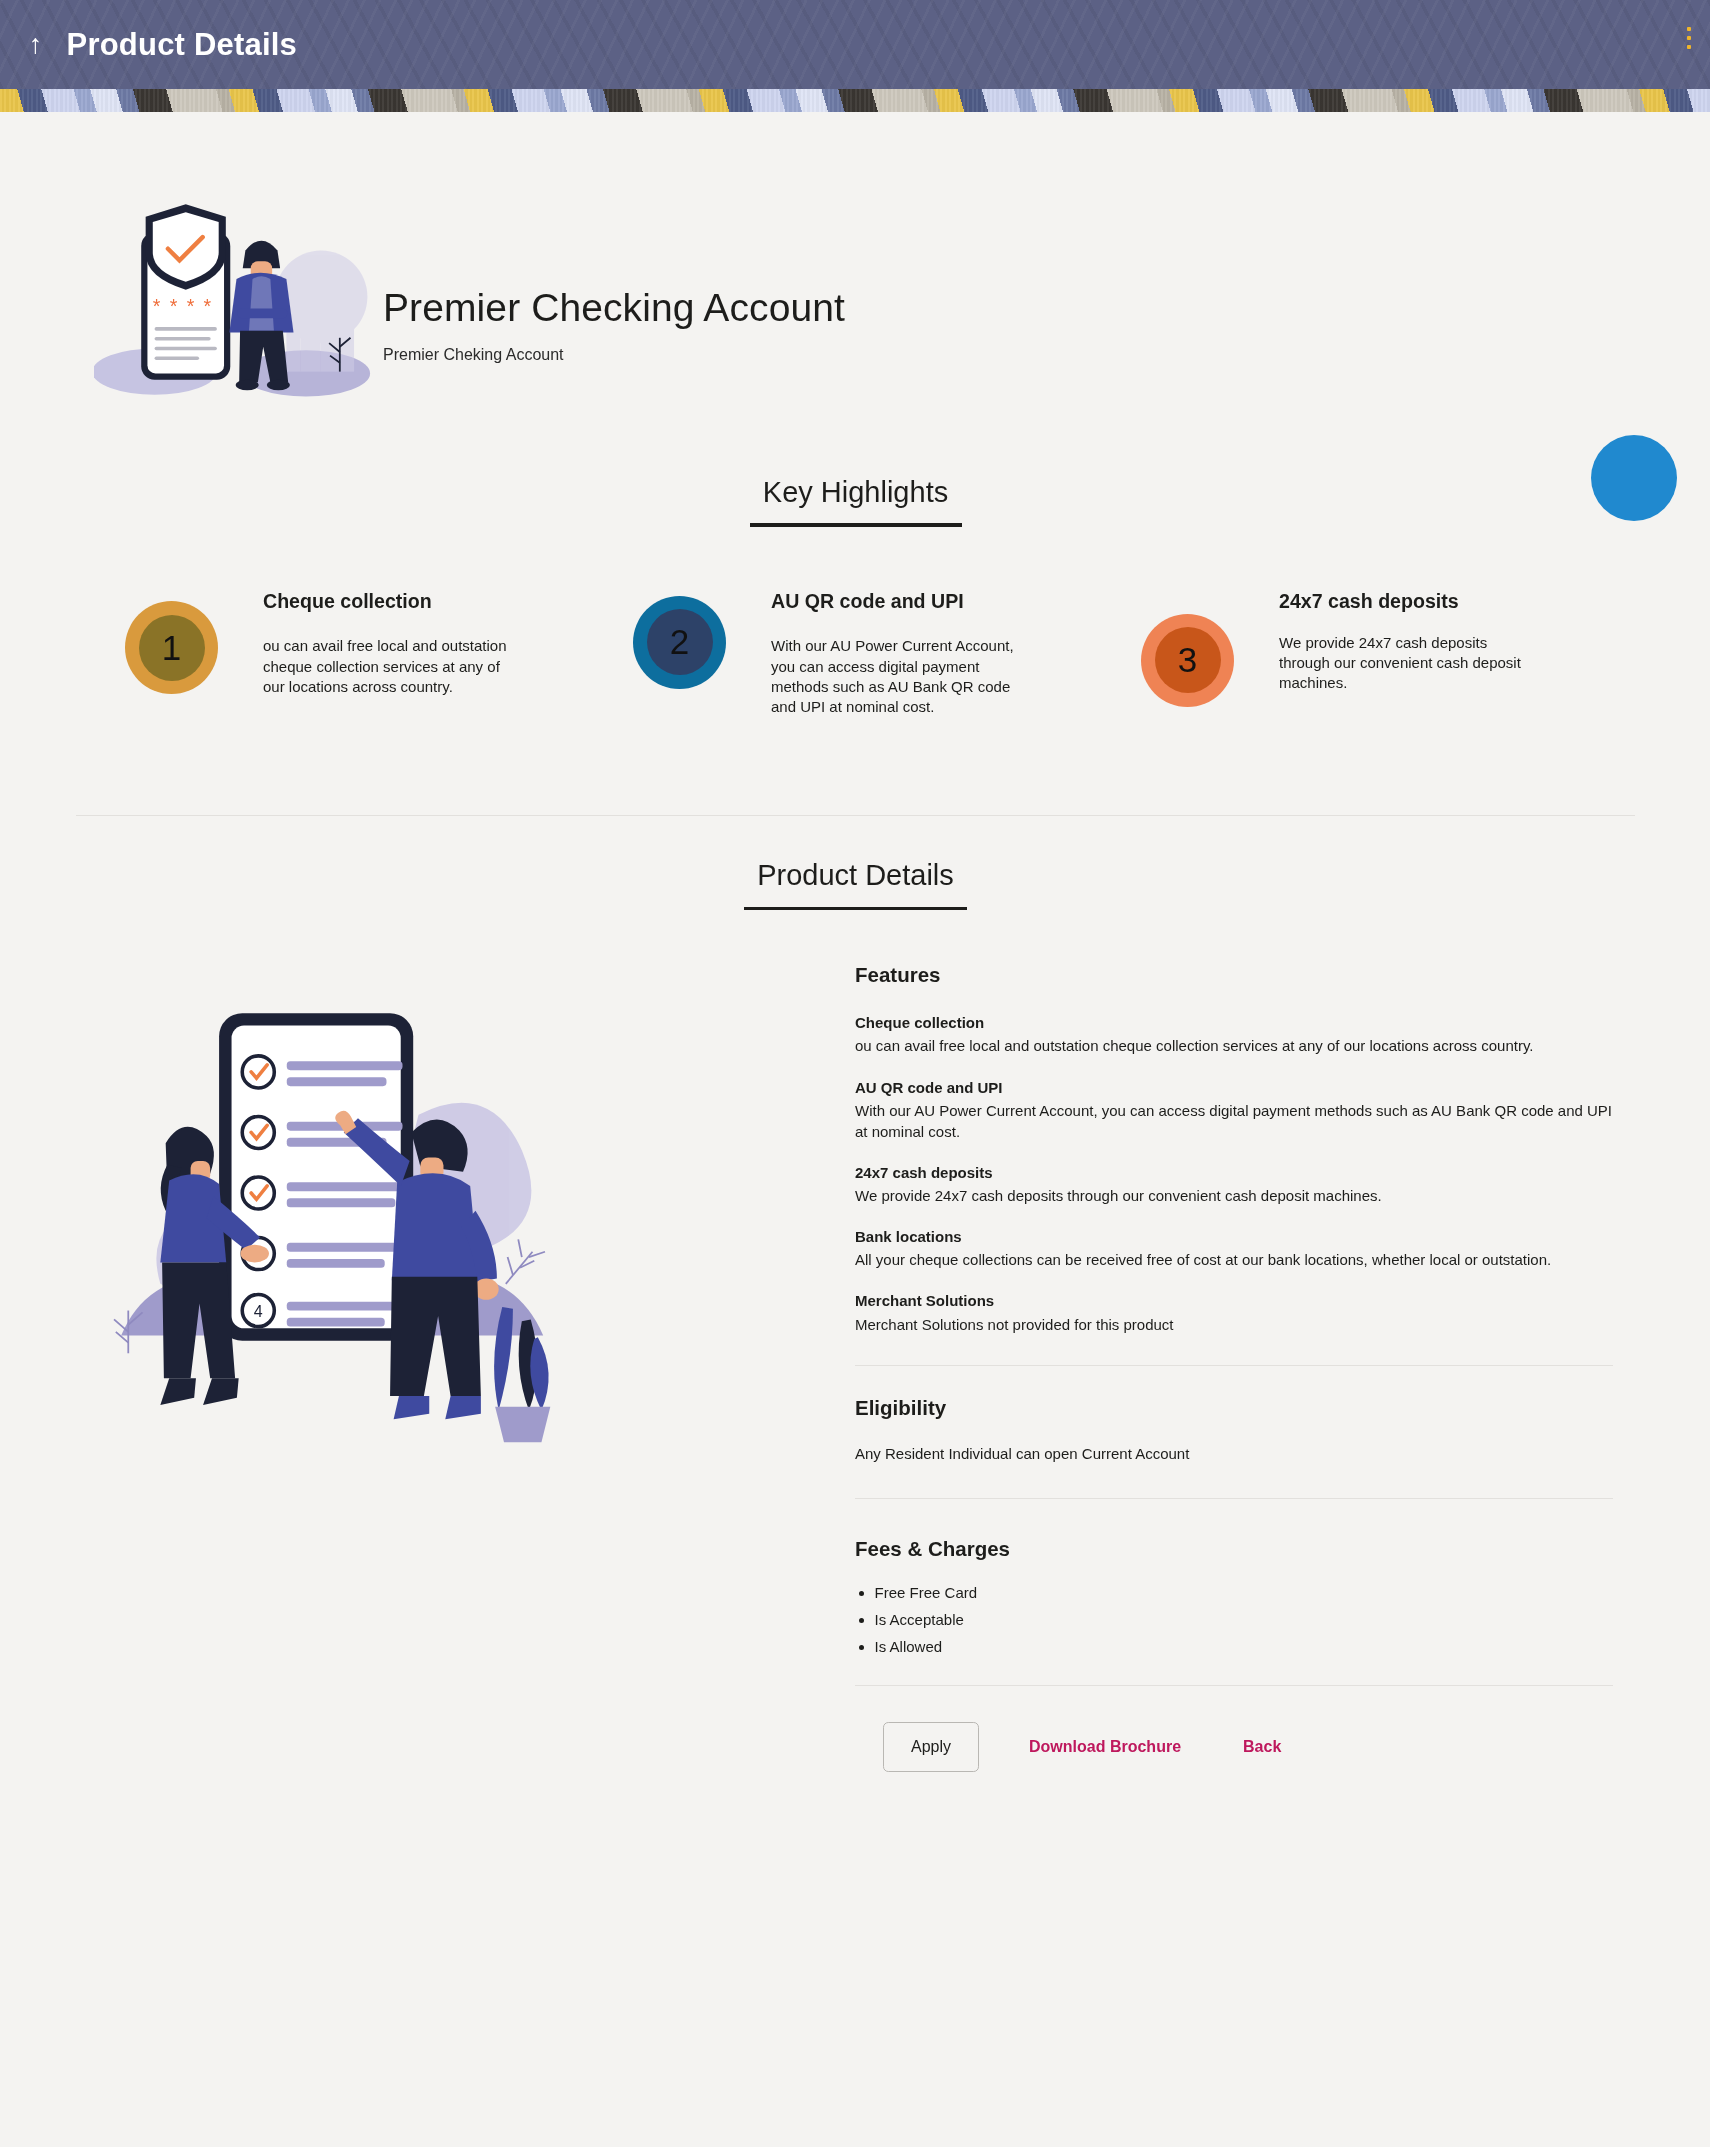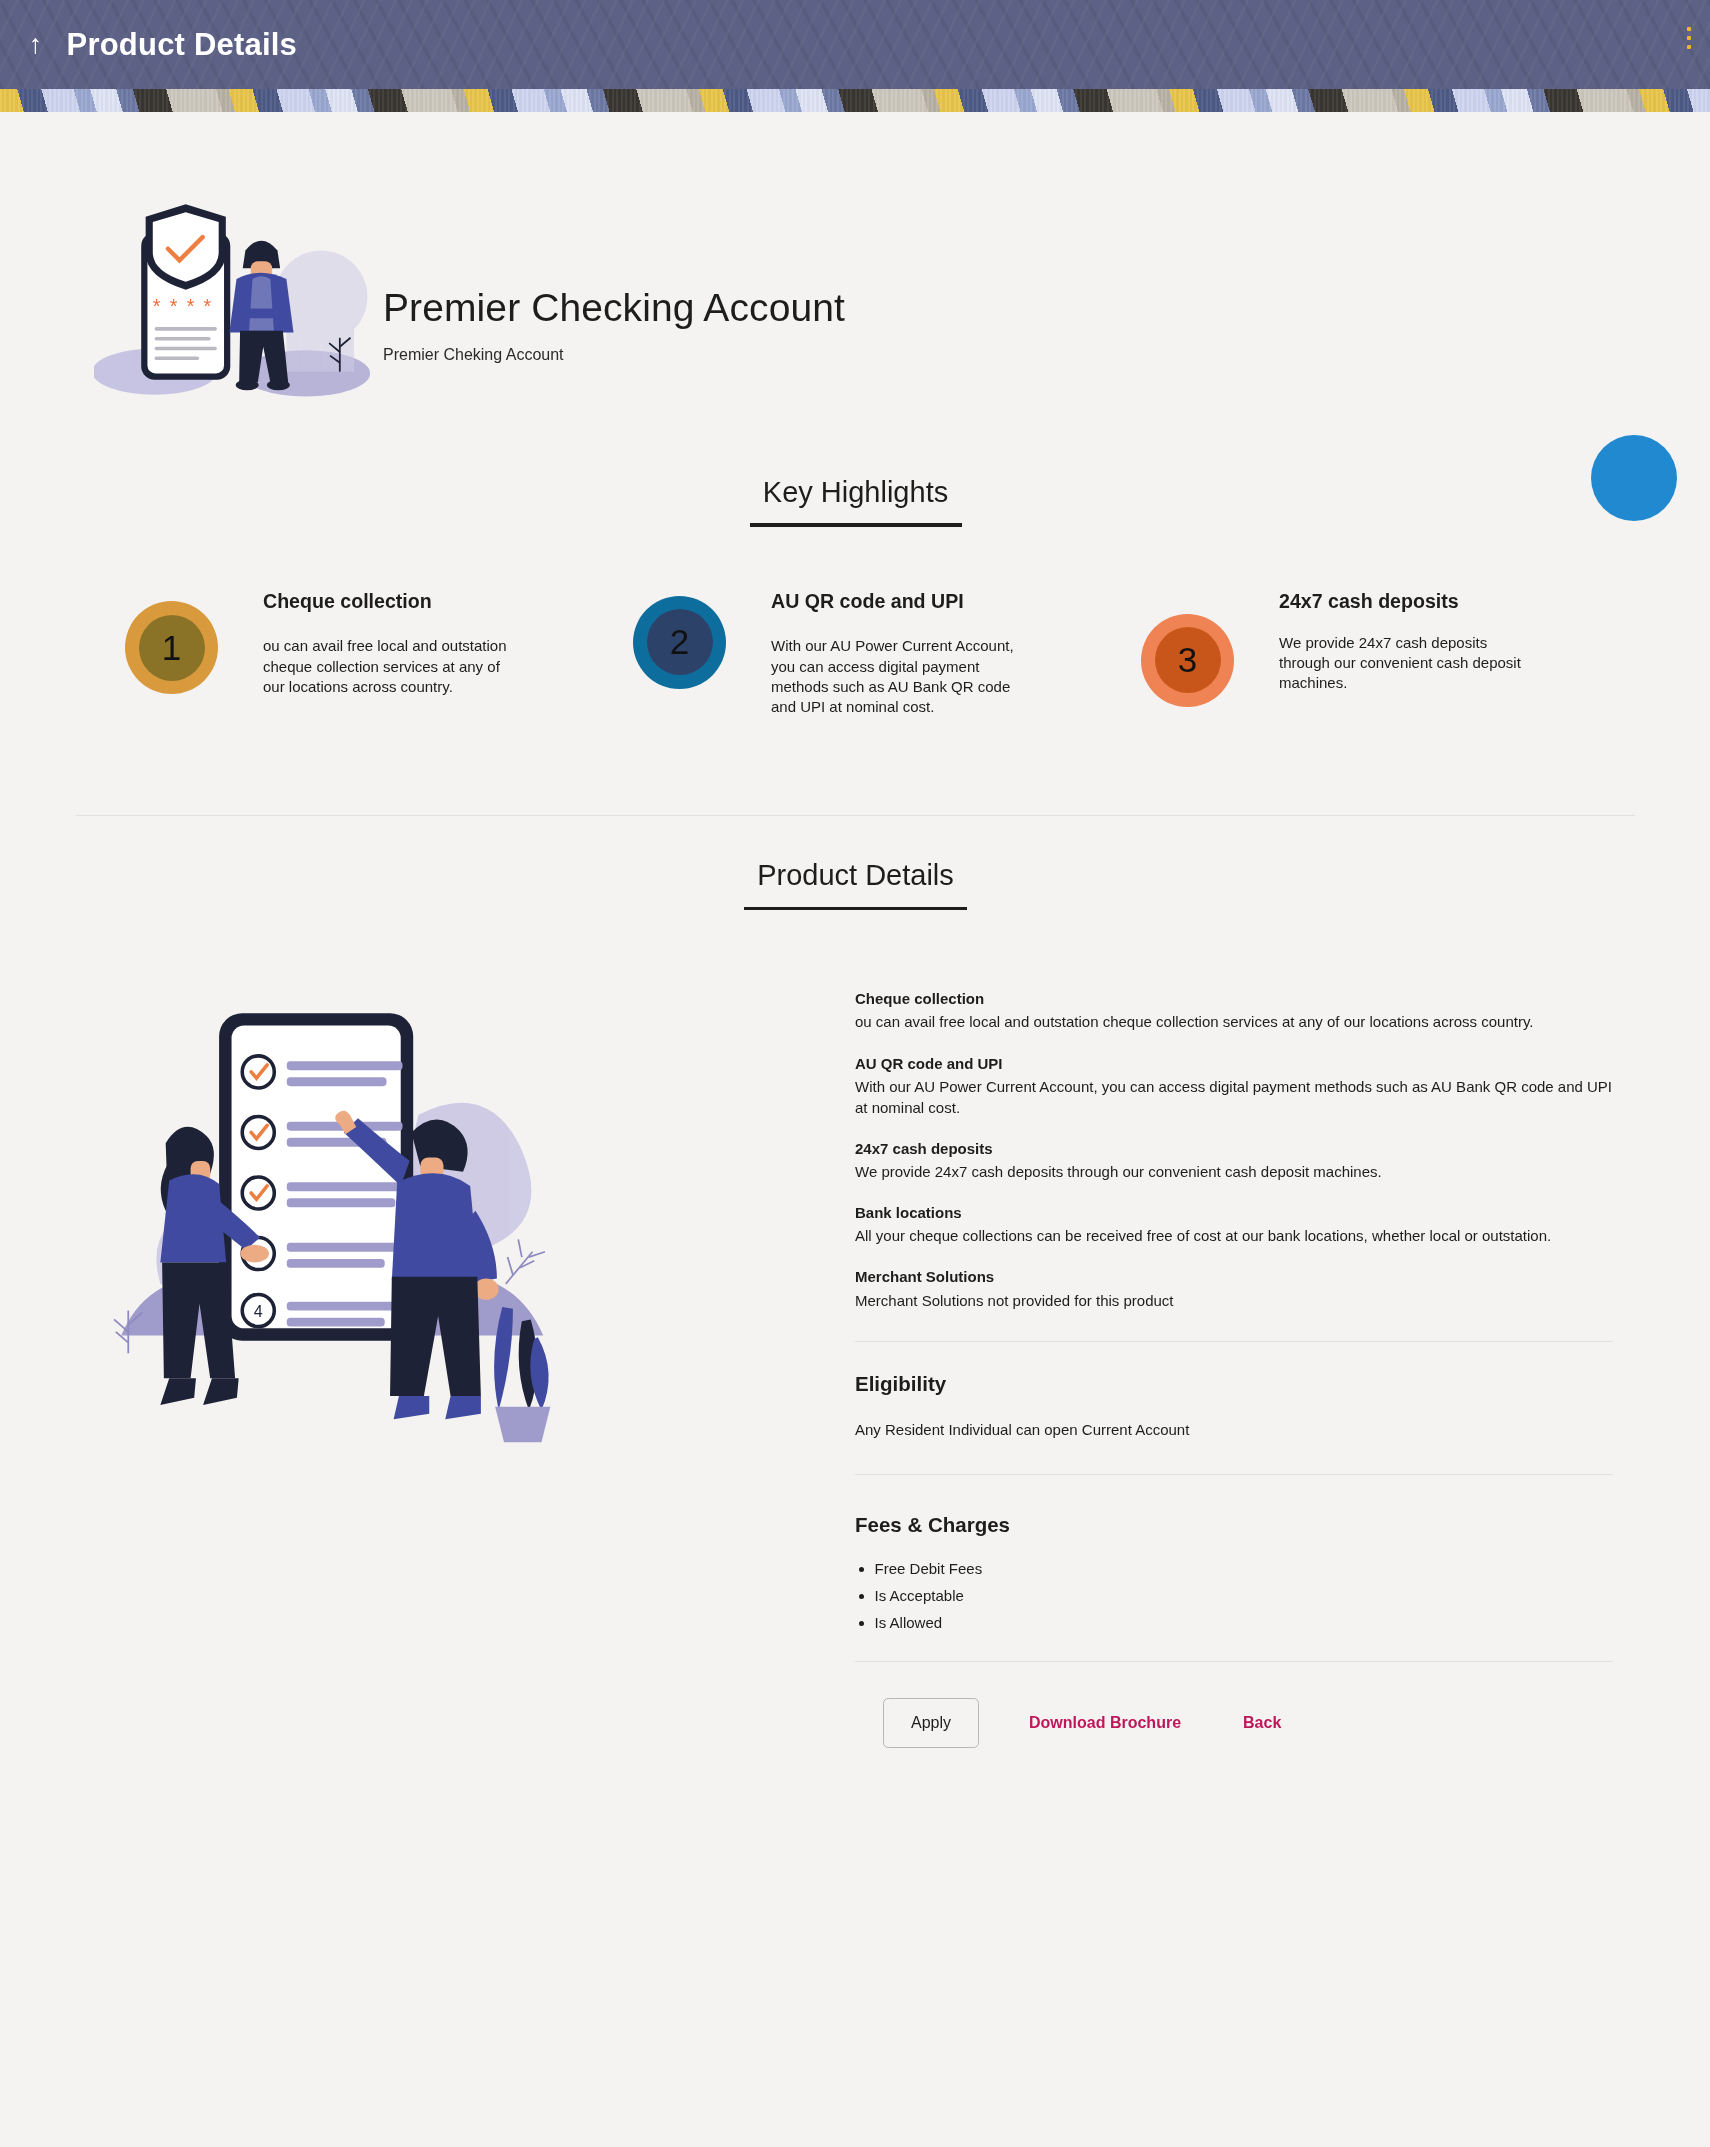--- a/index.html
+++ b/index.html
@@ -391,20 +391,21 @@
           <g stroke="#8f8ac0" stroke-width="2" fill="none">
             <path d="M478 330 l30 -36"></path>
               <path d="M486 320 l-6 -20 M494 312 l16 -8 M496 300 l-4 -20 M504 300 l18 -6"></path>
           </g>
         </g>
       </svg>
     </div>
 
     <div class="details-body">
 
+      <div class="blk-title">Features</div>
 
       <div class="feat" style="margin-top:27px">
         <div class="feat-name">Cheque collection</div>
         <div class="feat-desc">ou can avail free local and outstation cheque collection services at any of our locations across country.</div>
       </div>
       <div class="feat">
         <div class="feat-name">AU QR code and UPI</div>
         <div class="feat-desc">With our AU Power Current Account, you can access digital payment methods such as AU Bank QR code and UPI at nominal cost.</div>
       </div>
       <div class="feat">
@@ -422,21 +423,21 @@
 
       <div class="thin-divider"></div>
 
       <div class="blk-title" style="margin-top:30px">Eligibility</div>
       <div class="elig-text">Any Resident Individual can open Current Account</div>
 
       <div class="thin-divider" style="margin-top:36px"></div>
 
       <div class="blk-title" style="margin-top:38px">Fees &amp; Charges</div>
       <ul class="fees-list">
-        <li>Free Debit Fees</li>
+        <li>Free Free Card</li>
         <li>Is Acceptable</li>
         <li>Is Allowed</li>
       </ul>
 
       <div class="thin-divider" style="margin-top:30px"></div>
 
       <div class="actions">
         <button class="btn-apply">Apply</button>
         <button class="btn-link btn-brochure">Download Brochure</button>
         <button class="btn-link btn-back">Back</button>

